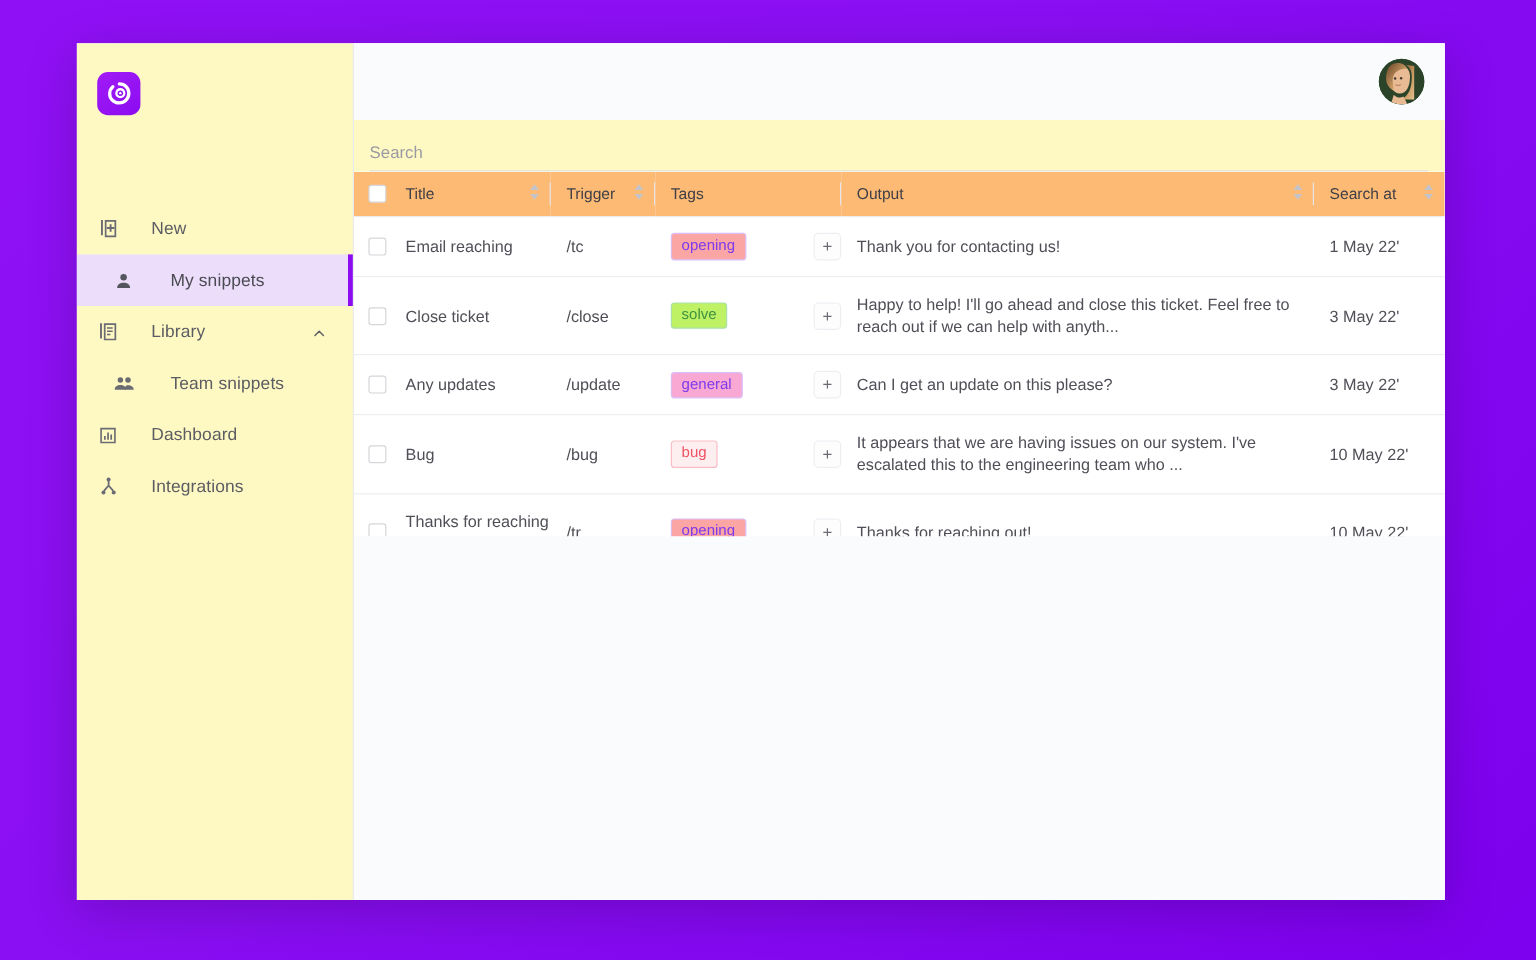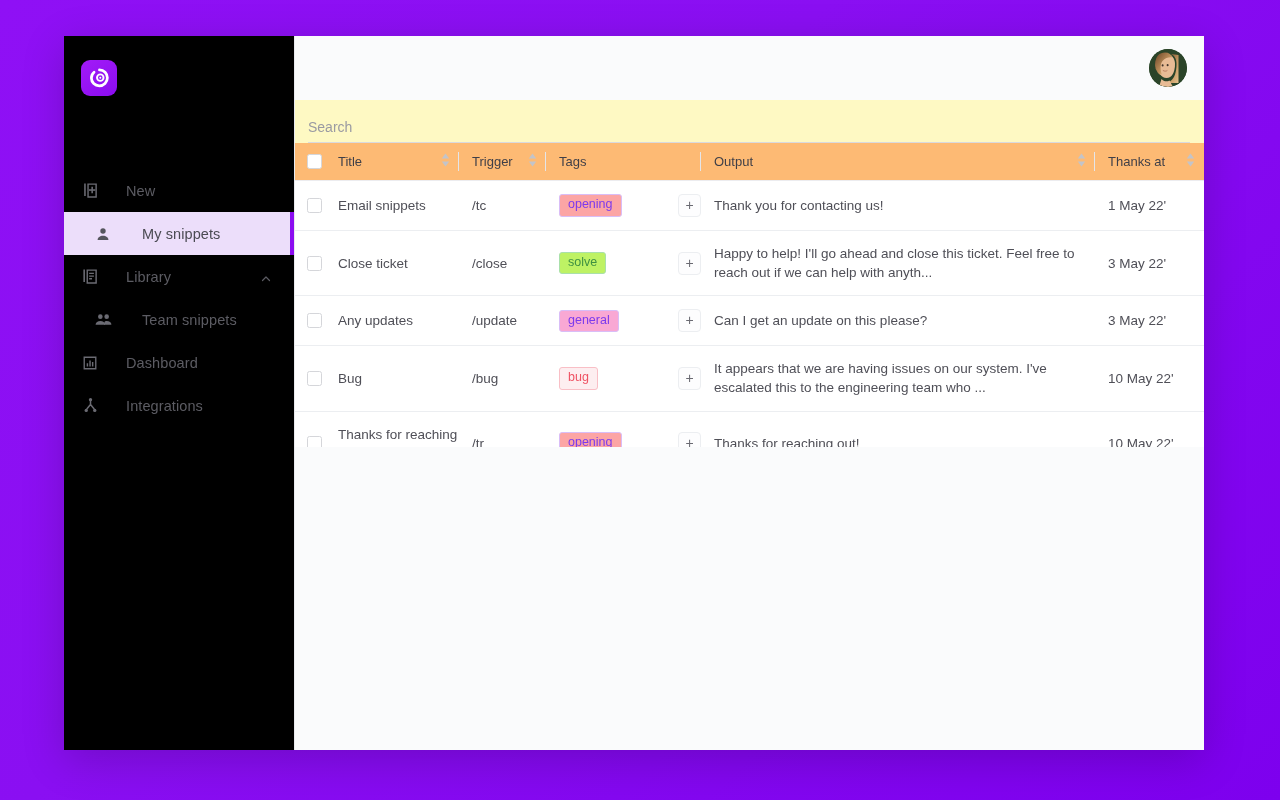--- a/index.html
+++ b/index.html
@@ -26,21 +26,21 @@
     background: #fafbfc;
     display: flex;
     box-shadow: 0 10px 40px rgba(0,0,0,0.18);
     overflow: hidden;
   }
 
   
   #sidebar {
     width: 231px;
     flex: 0 0 231px;
-    background: #000000;
+    background: #fef9c3;
     border-right: 1px solid #e9eaee;
     position: relative;
   }
 
   #logo {
     position: absolute;
     left: 17px;
     top: 24px;
     width: 36px;
     height: 36px;
@@ -443,37 +443,37 @@
                   <svg width="9" height="14" viewBox="0 0 9 14" fill="#c3c4c9">
                     <polygon points="4.5,0.6 8.2,5.4 0.8,5.4"></polygon>
                     <polygon points="4.5,13.4 0.8,8.6 8.2,8.6"></polygon>
                   </svg>
                 </span>
               </div>
               <span class="vdiv"></span>
             </th>
             <th>
               <div class="th-inner">
-                <span>Thanks at</span>
+                <span>Search at</span>
                 <span class="sortbox">
                   <svg width="9" height="14" viewBox="0 0 9 14" fill="#c3c4c9">
                     <polygon points="4.5,0.6 8.2,5.4 0.8,5.4"></polygon>
                     <polygon points="4.5,13.4 0.8,8.6 8.2,8.6"></polygon>
                   </svg>
                 </span>
               </div>
             </th>
           </tr>
         </thead>
         <tbody id="table-body">
             <tr>
               <td style="padding-left:12px;">
                 <span class="checkbox"></span>
               </td>
-              <td><span>Email snippets</span></td>
+              <td><span>Email reaching</span></td>
               <td><span>/tc</span></td>
               <td><span class="tag tag-opening">opening</span></td>
               <td><span class="expander">+</span></td>
               <td><span>Thank you for contacting us!</span></td>
               <td class="date-cell"><span>1 May 22'</span></td>
             </tr>
             <tr>
               <td style="padding-left:12px;">
                 <span class="checkbox"></span>
               </td>

